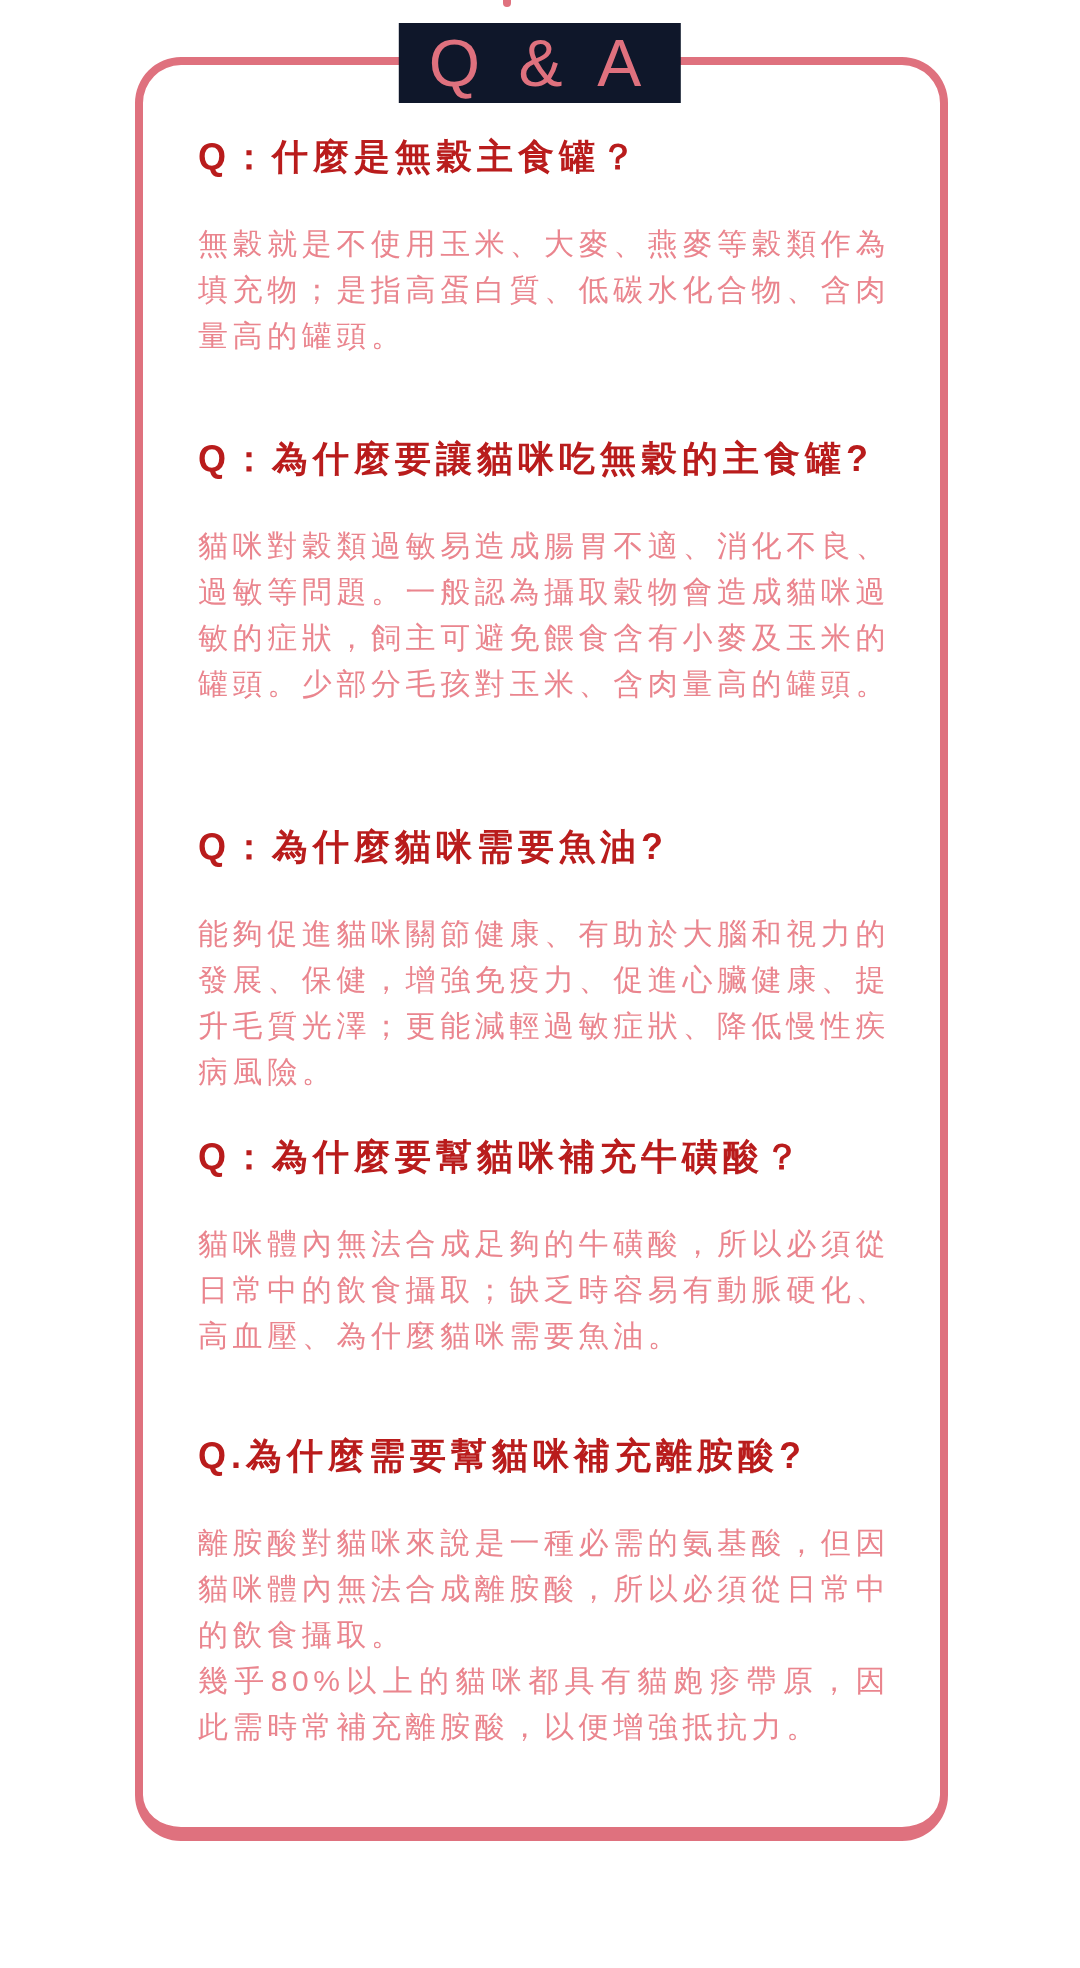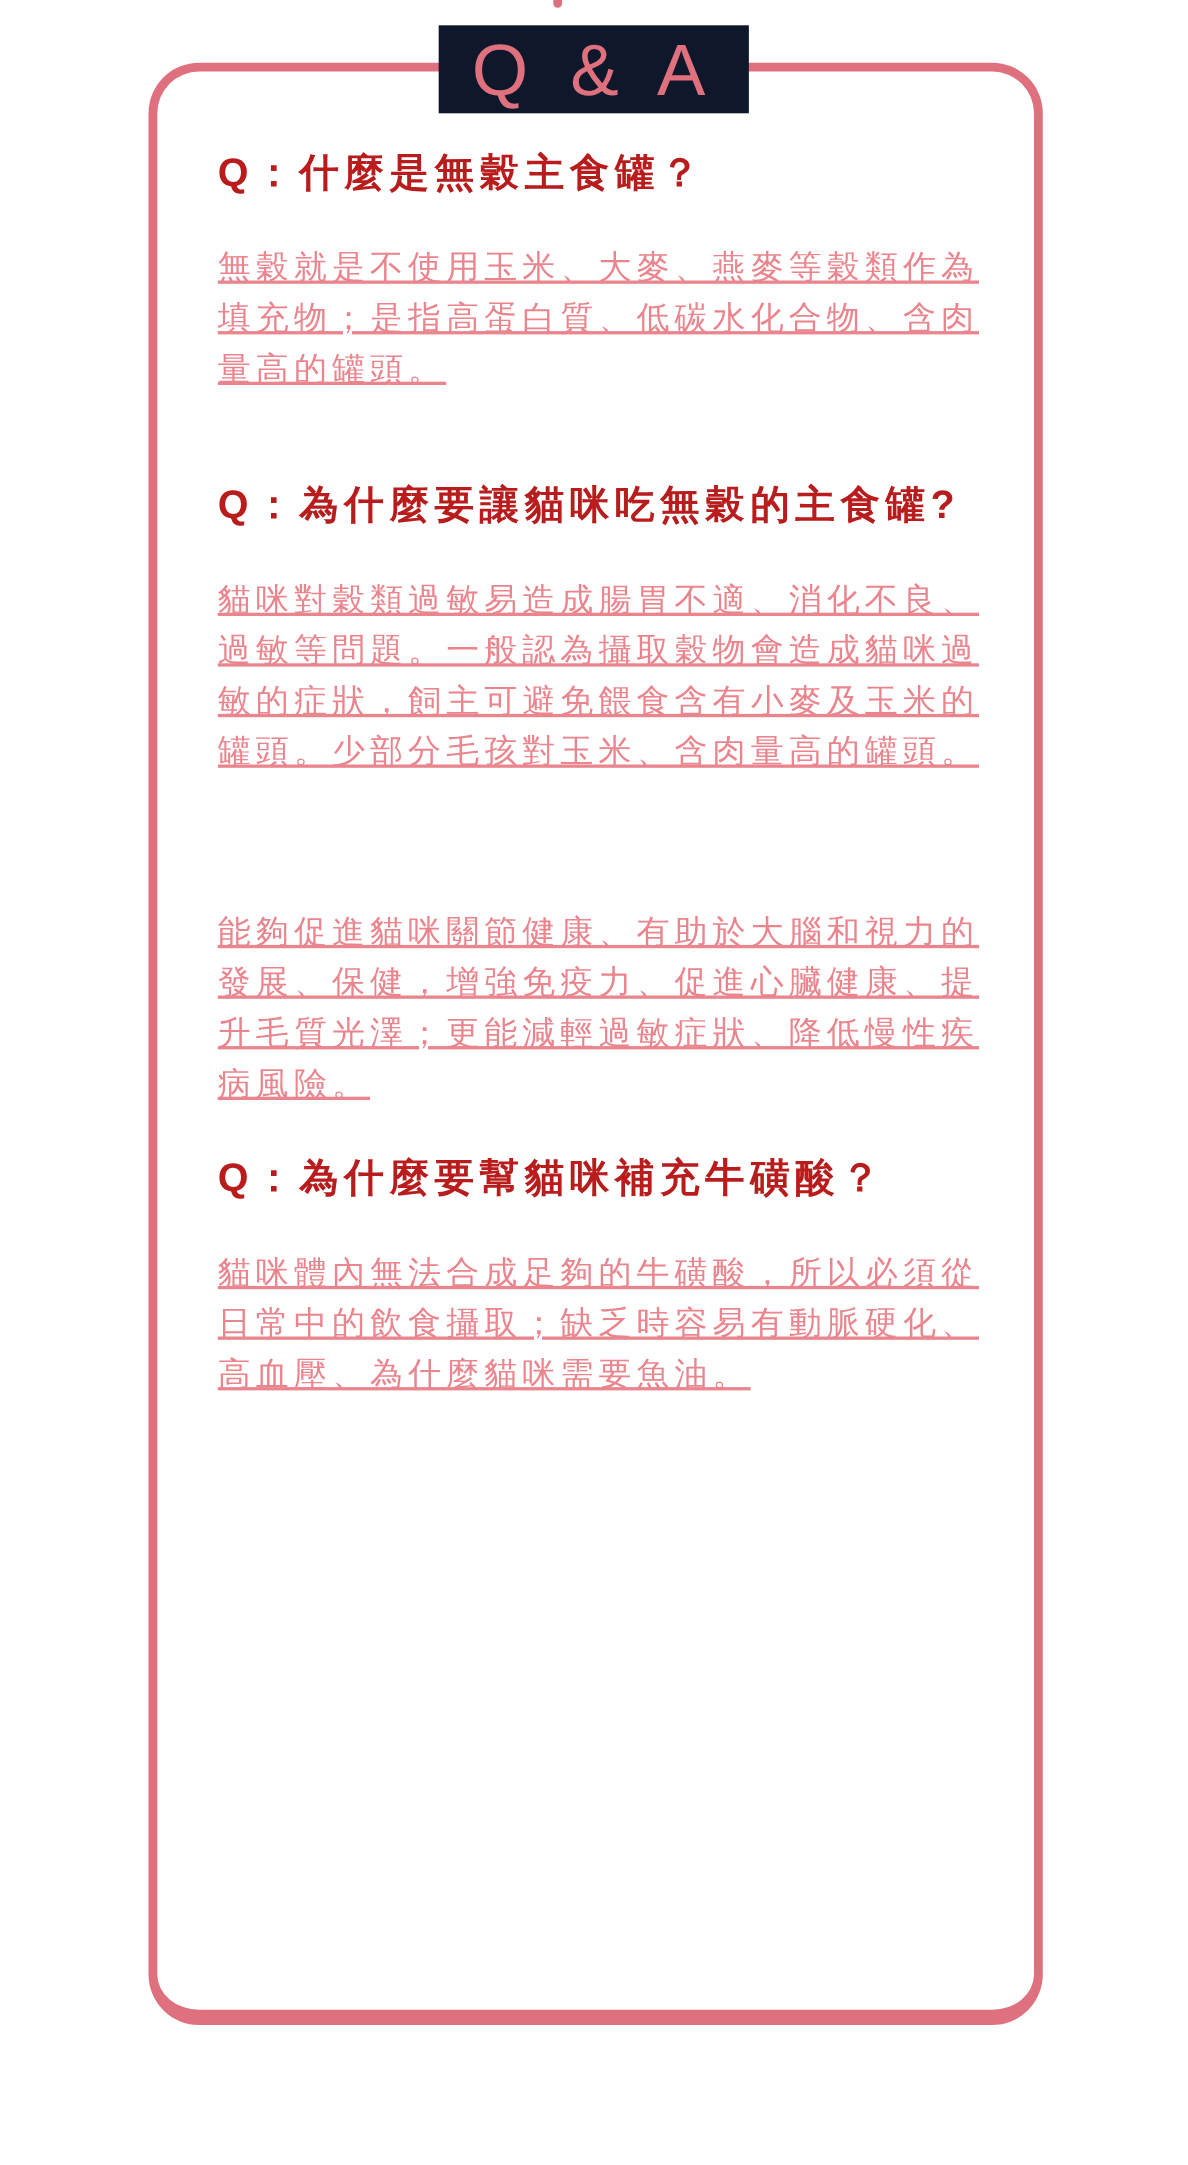--- a/index.html
+++ b/index.html
@@ -72,21 +72,20 @@
   }
   .qa-item .a {
     margin: 42px 0 0 0;
     font-size: 30px;
     line-height: 46px;
     letter-spacing: 4.6px;
     font-weight: 400;
     color: #ea858e;
     white-space: pre-line;
     text-align: justify;
-    text-decoration: underline;
   }
   .qa-item.s2 { margin-top: 78px; }
   .qa-item.s3 { margin-top: 118px; }
   .qa-item.s4 { margin-top: 40px; }
   .qa-item.s5 { margin-top: 75px; }
 </style>
 </head>
 <body>
 
 <div class="page">
@@ -99,22 +98,28 @@
       <h2 class="q">Q：什麼是無穀主食罐？</h2>
       <p class="a">無穀就是不使用玉米、大麥、燕麥等穀類作為填充物；是指高蛋白質、低碳水化合物、含肉量高的罐頭。</p>
     </section>
 
     <section class="qa-item s2">
       <h2 class="q">Q：為什麼要讓貓咪吃無穀的主食罐?</h2>
       <p class="a">貓咪對穀類過敏易造成腸胃不適、消化不良、過敏等問題。一般認為攝取穀物會造成貓咪過敏的症狀，飼主可避免餵食含有小麥及玉米的罐頭。少部分毛孩對玉米、含肉量高的罐頭。</p>
     </section>
 
     <section class="qa-item s3">
+      <h2 class="q">Q：為什麼貓咪需要魚油?</h2>
       <p class="a">能夠促進貓咪關節健康、有助於大腦和視力的發展、保健，增強免疫力、促進心臟健康、提升毛質光澤；更能減輕過敏症狀、降低慢性疾病風險。</p>
     </section>
 
     <section class="qa-item s4">
       <h2 class="q">Q：為什麼要幫貓咪補充牛磺酸？</h2>
       <p class="a">貓咪體內無法合成足夠的牛磺酸，所以必須從日常中的飲食攝取；缺乏時容易有動脈硬化、高血壓、為什麼貓咪需要魚油。</p>
     </section>
 
+    <section class="qa-item s5">
+      <h2 class="q">Q.為什麼需要幫貓咪補充離胺酸?</h2>
+      <p class="a">離胺酸對貓咪來說是一種必需的氨基酸，但因貓咪體內無法合成離胺酸，所以必須從日常中的飲食攝取。
+幾乎80%以上的貓咪都具有貓皰疹帶原，因此需時常補充離胺酸，以便增強抵抗力。</p>
+    </section>
   </div>
 </div>
 
 </body></html>

